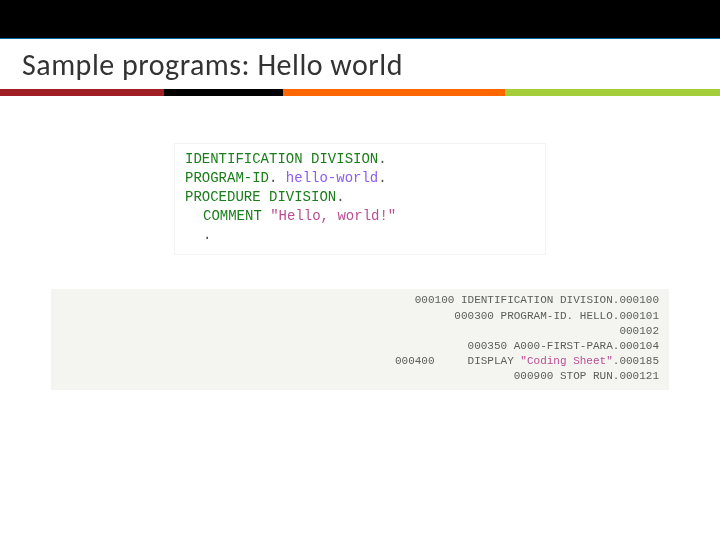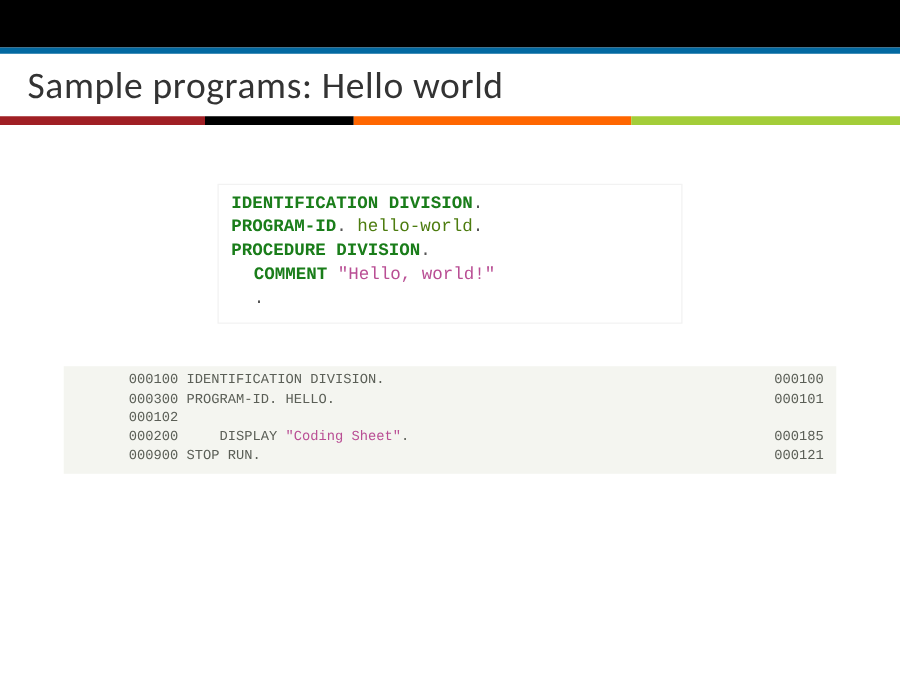--- a/index.html
+++ b/index.html
@@ -17,21 +17,21 @@
     position: relative;
   }
   .top-band {
     height: 38px;
     background: #000;
   }
   .title-bar {
     height: 50px;
     display: flex;
     align-items: center;
-    border-top: 5px solid #0369a1;
+    border-top: 1px solid #0369a1;
   }
   .title-bar h1 {
     margin: 0;
     padding-left: 22px;
     font-weight: 300;
     font-size: 30px;
     color: #333;
     letter-spacing: 0.5px;
   }
   .accent-row {
@@ -53,40 +53,40 @@
     width: 350px;
     margin: 0 auto 35px auto;
     background: #ffffff;
     padding: 6px 10px 10px 10px;
     font-family: "Courier New", monospace;
     font-size: 14px;
     line-height: 1.35;
     color: #333;
     box-shadow: 0 0 0 1px #f2f2f2;
   }
-  .kw   { color:#1a7d1a; font-weight:bold; }
-  .plain{ color:#4d7c0f; }
+  .kw   { color:#1a7d1a; font-weight:normal; }
+  .plain{ color:#8b5cf6; }
   .dot  { color:#555; }
   .str  { color:#b94e94; }
   .indent { display:inline-block; width:18px; }
 
   
   .codebox2 {
     width: 598px;
     margin: 0 auto;
     background: #f4f5f0;
     padding: 4px 10px 6px 10px;
     font-family: "Courier New", monospace;
     font-size: 11px;
     line-height: 1.38;
     color: #5b5f57;
   }
   .row2 {
     display: flex;
-    justify-content: space-between;
+    justify-content: flex-end;
     white-space: pre;
     margin-left: 42px;
   }
   .left { }
   .right { }
   .comment { color:#2e7aa8; }
   .string2 { color:#b94e94; }
 </style>
 </head>
 <body>
@@ -131,21 +131,25 @@
         <span class="right">000100</span>
       </div>
       <div class="row2">
         <span class="left">000300 PROGRAM-ID. HELLO.</span>
         <span class="right">000101</span>
       </div>
       <div class="row2">
         <span class="right">000102</span>
       </div>
       <div class="row2">
-        <span class="left"><span>000200     DISPLAY </span><span class="string2">"Coding Sheet"</span><span>.</span></span>
+        <span class="left">000350 A000-FIRST-PARA.</span>
+        <span class="right">000104</span>
+      </div>
+      <div class="row2">
+        <span class="left"><span>000400     DISPLAY </span><span class="string2">"Coding Sheet"</span><span>.</span></span>
         <span class="right">000185</span>
       </div>
       <div class="row2">
         <span class="left">000900 STOP RUN.</span>
         <span class="right">000121</span>
       </div>
     </div>
 
   </div>
 </div>

